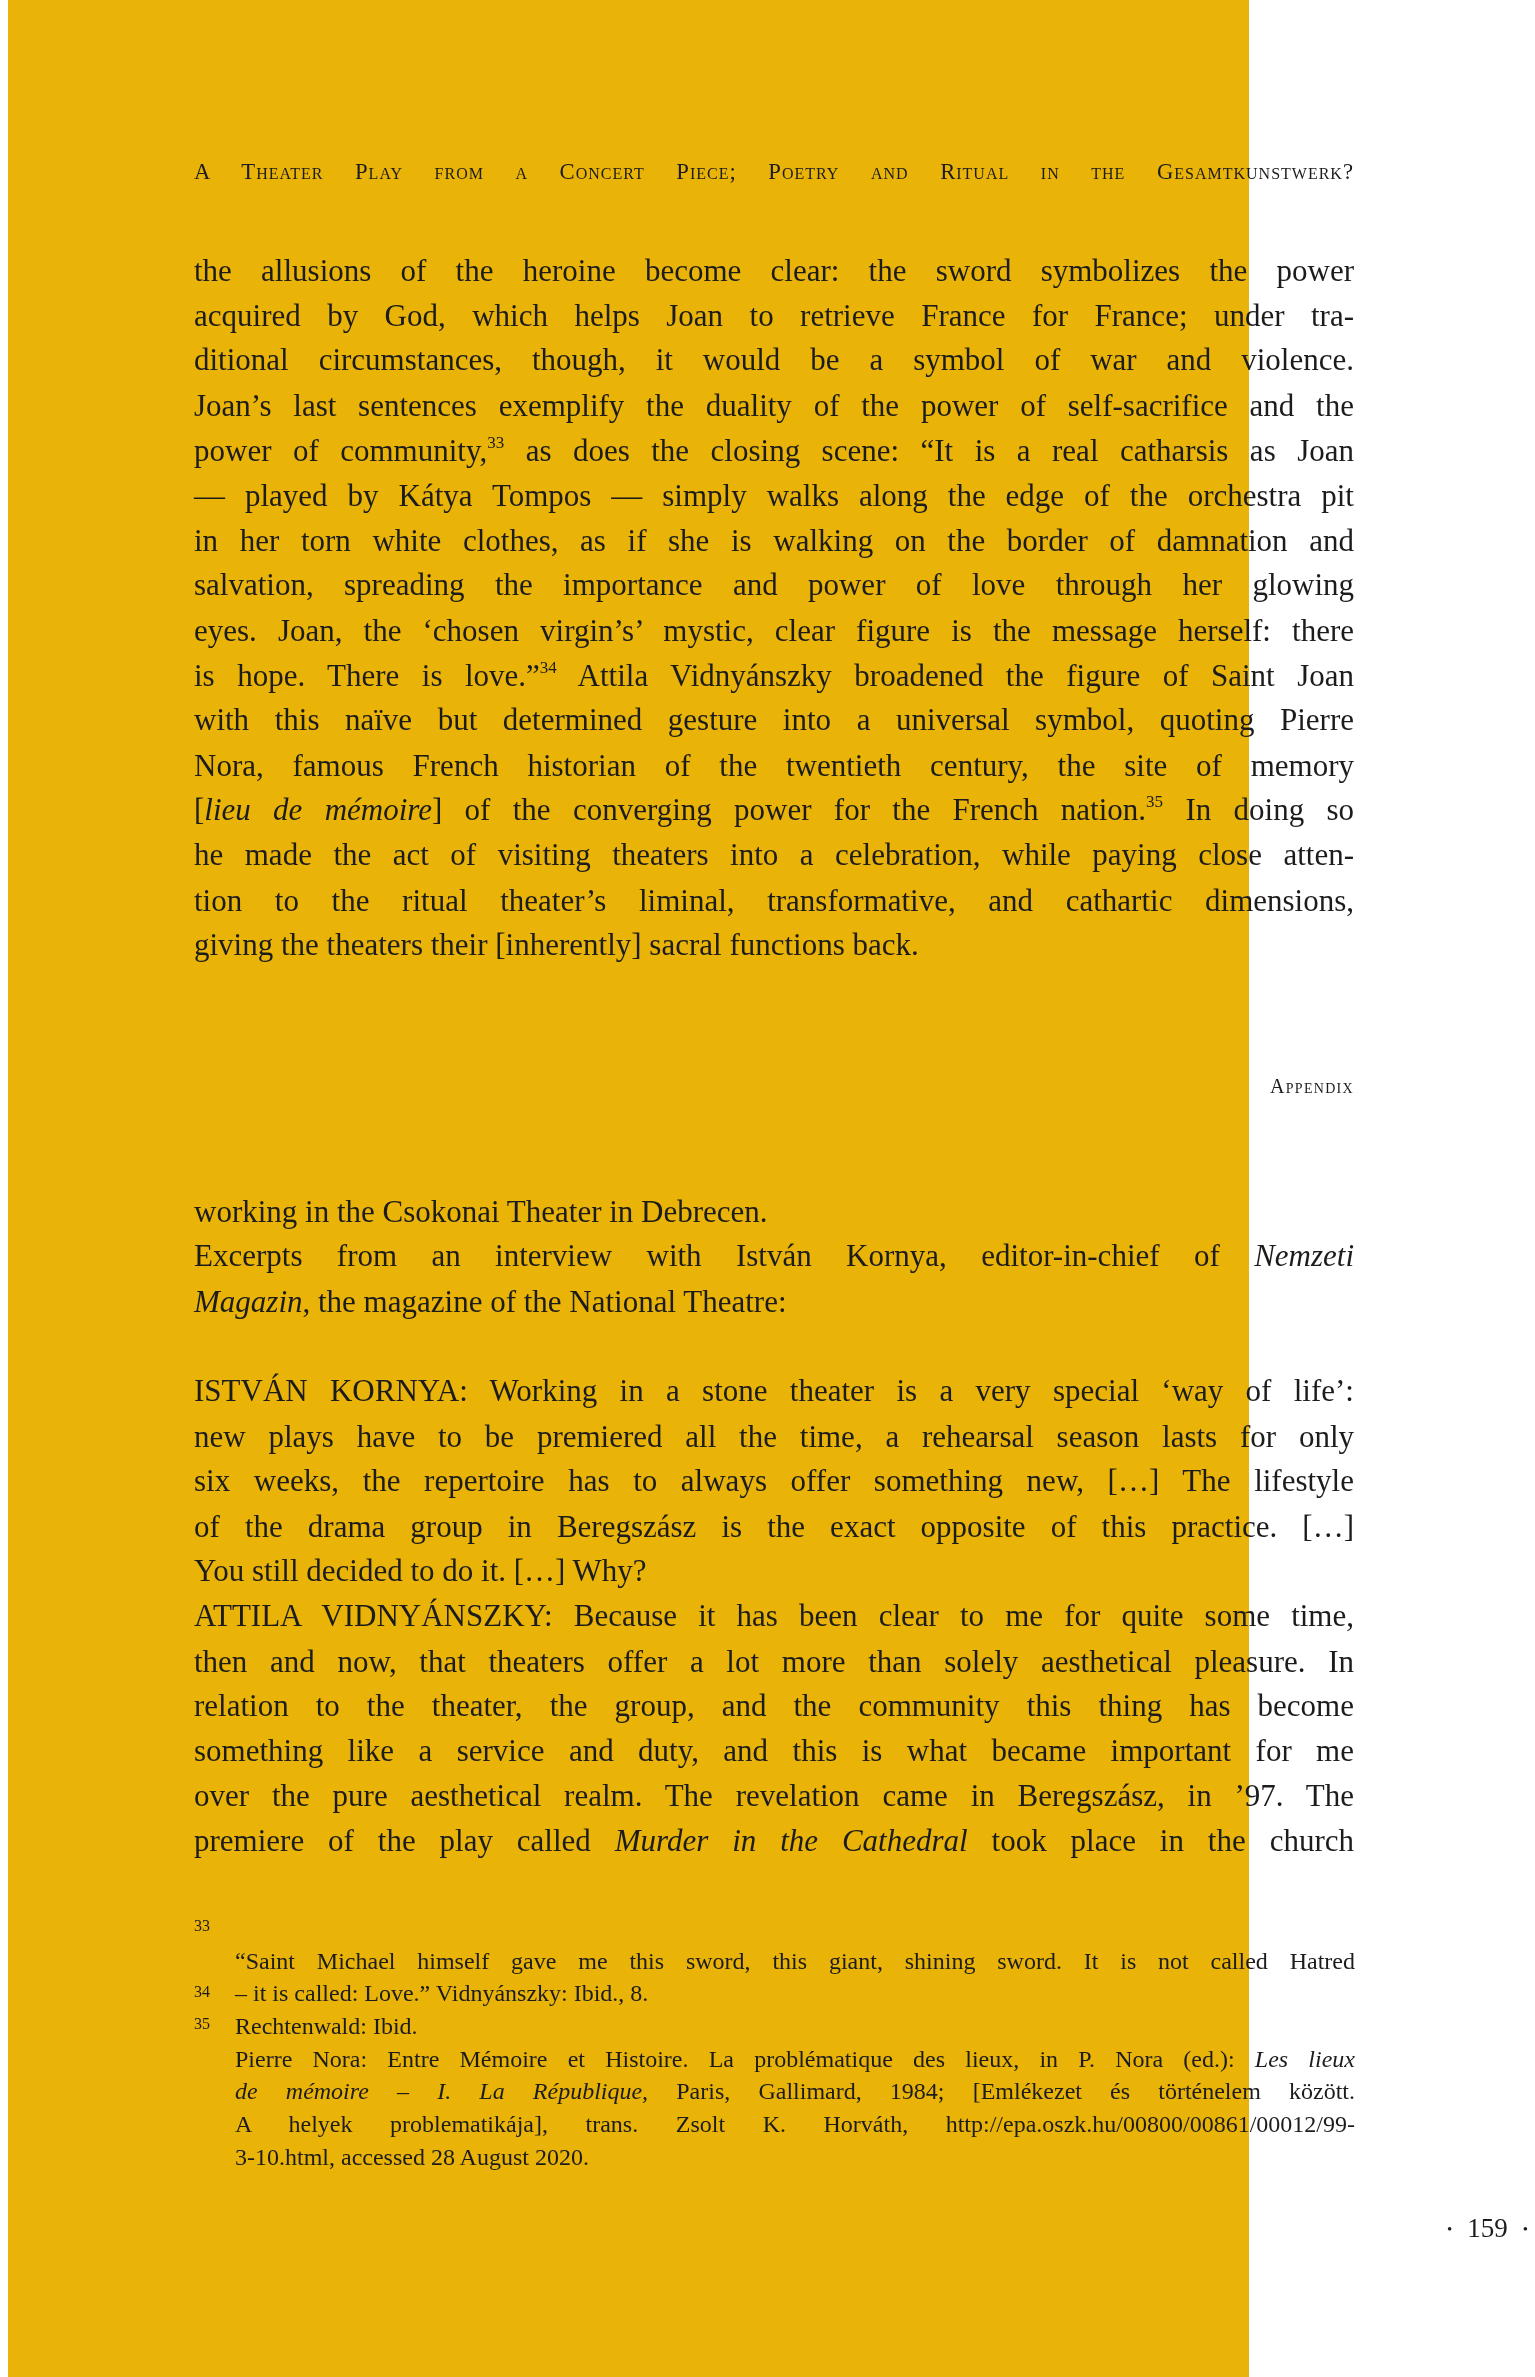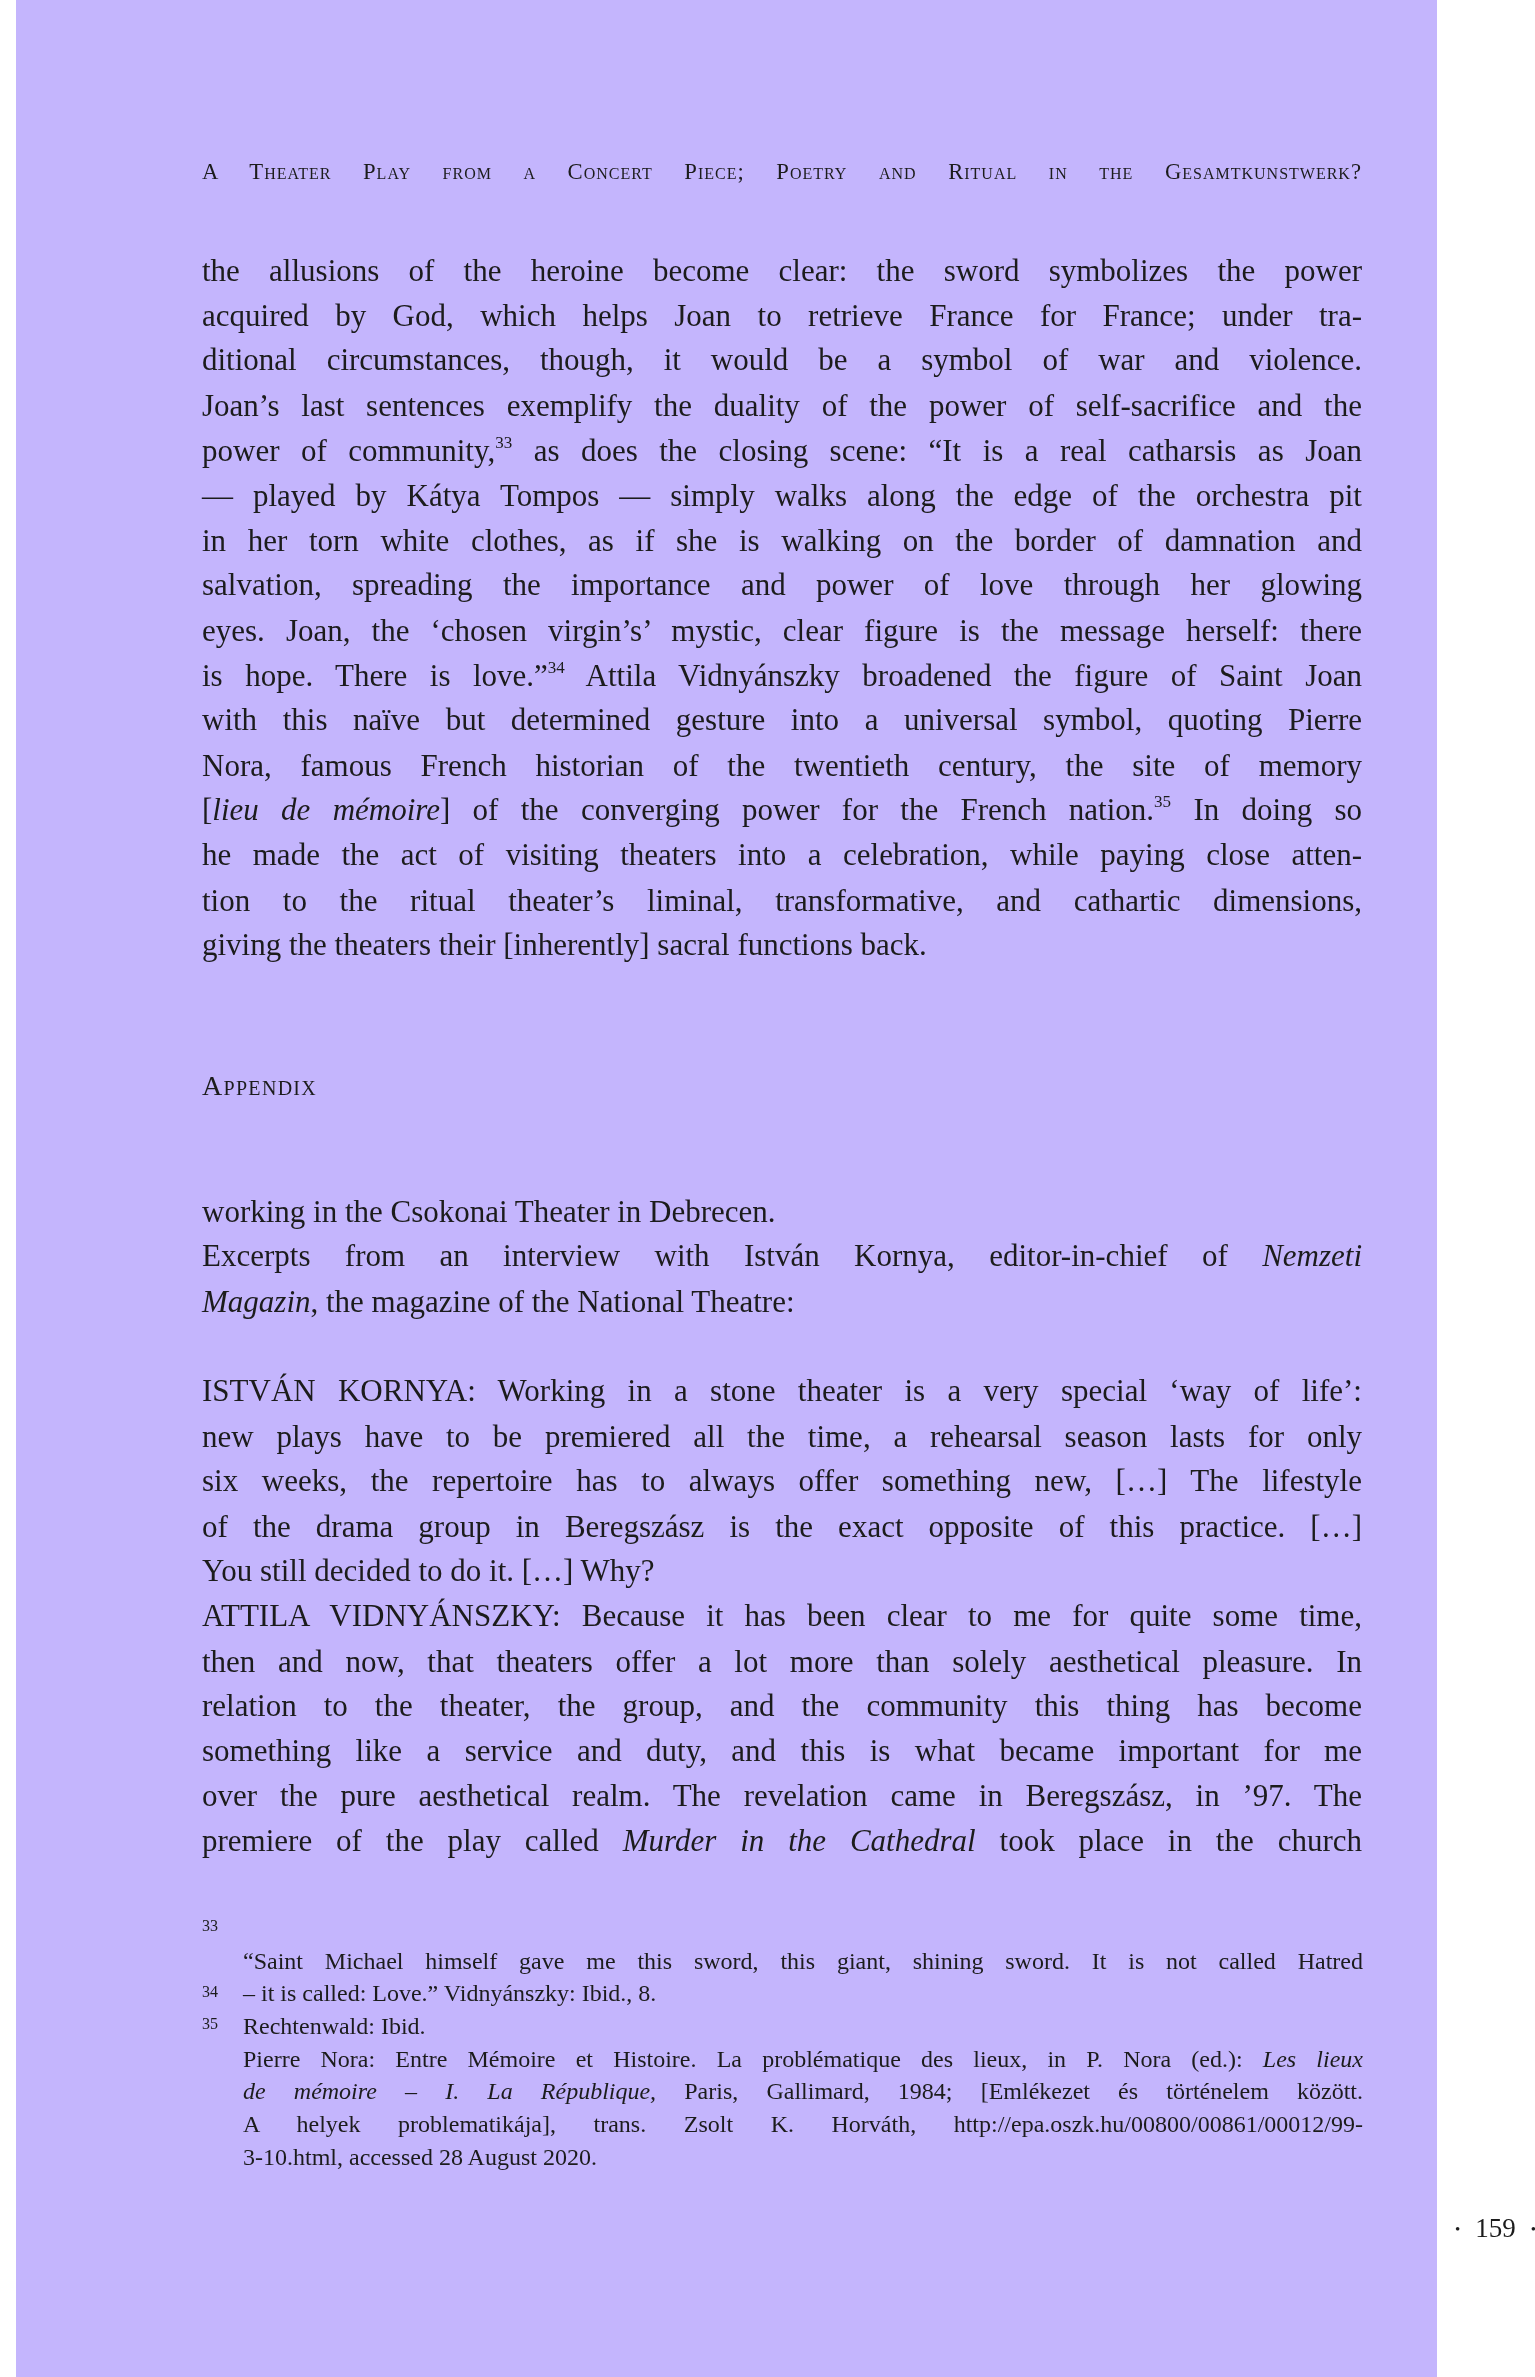--- a/index.html
+++ b/index.html
@@ -1,28 +1,28 @@
 <!DOCTYPE html>
 <html style="font-size:13.4px"><head>
 <meta charset="utf-8">
 <style>
   html, body { margin: 0; padding: 0; background: #ffffff; }
   body { width: 1535px; height: 2377px; position: relative; overflow: hidden;
          font-family: "DejaVu Serif", "Liberation Serif", serif; color: #1c1c1c; }
-  .page { position: absolute; left: 16px; top: 0; width: 1421px; height: 2377px; background: #c4b5fd; }
+  .page { position: absolute; left: 8px; top: 0; width: 1241px; height: 2377px; background: #eab308; }
   .running-header { position: absolute; left: 186px; width: 1160px; top: 158px;
          font-family: "Liberation Serif", serif; font-size: 22.7px; font-variant: small-caps;
          letter-spacing: 1px; white-space: nowrap; text-align: justify; text-align-last: justify; line-height: 27px; }
   .line { position: absolute; left: 186px; width: 1160px; white-space: nowrap;
           font-family: "Liberation Serif", serif; font-size: 31px; line-height: 37px;
           text-align: justify; text-align-last: justify; }
   .line.last { text-align-last: left; font-family: Liberation Serif, serif; }
   .line sup, .fn sup { font-size: 0.55em; vertical-align: 0.75em; line-height: 0; }
-  .heading { position: absolute; left: 186px; width: 1160px; text-align: left;
-             font-family: "Liberation Serif", serif; font-size: 28px; font-variant: small-caps;
+  .heading { position: absolute; left: 186px; width: 1160px; text-align: right;
+             font-family: "Liberation Serif", serif; font-size: 20px; font-variant: small-caps;
              letter-spacing: 1.3px; line-height: 34px; }
   .fn-num { position: absolute; left: 186px; font-family: "Liberation Serif", serif;
             font-size: 16px; line-height: 20px; }
   .fn { position: absolute; left: 227px; width: 1120px; white-space: nowrap;
         font-family: "Liberation Serif", serif; font-size: 24px; line-height: 28.5px;
         text-align: justify; text-align-last: justify; margin-top: 23px; }
   .fn.last { text-align-last: left; }
   .page-number { position: absolute; left: 0; width: 1535px; top: 2211px; text-align: right;
                  font-family: "Liberation Serif", serif; font-size: 27px; line-height: 34px; }
   .page-number .bullet { font-size: 15px; vertical-align: 3.4px; margin: 0 15px; }

